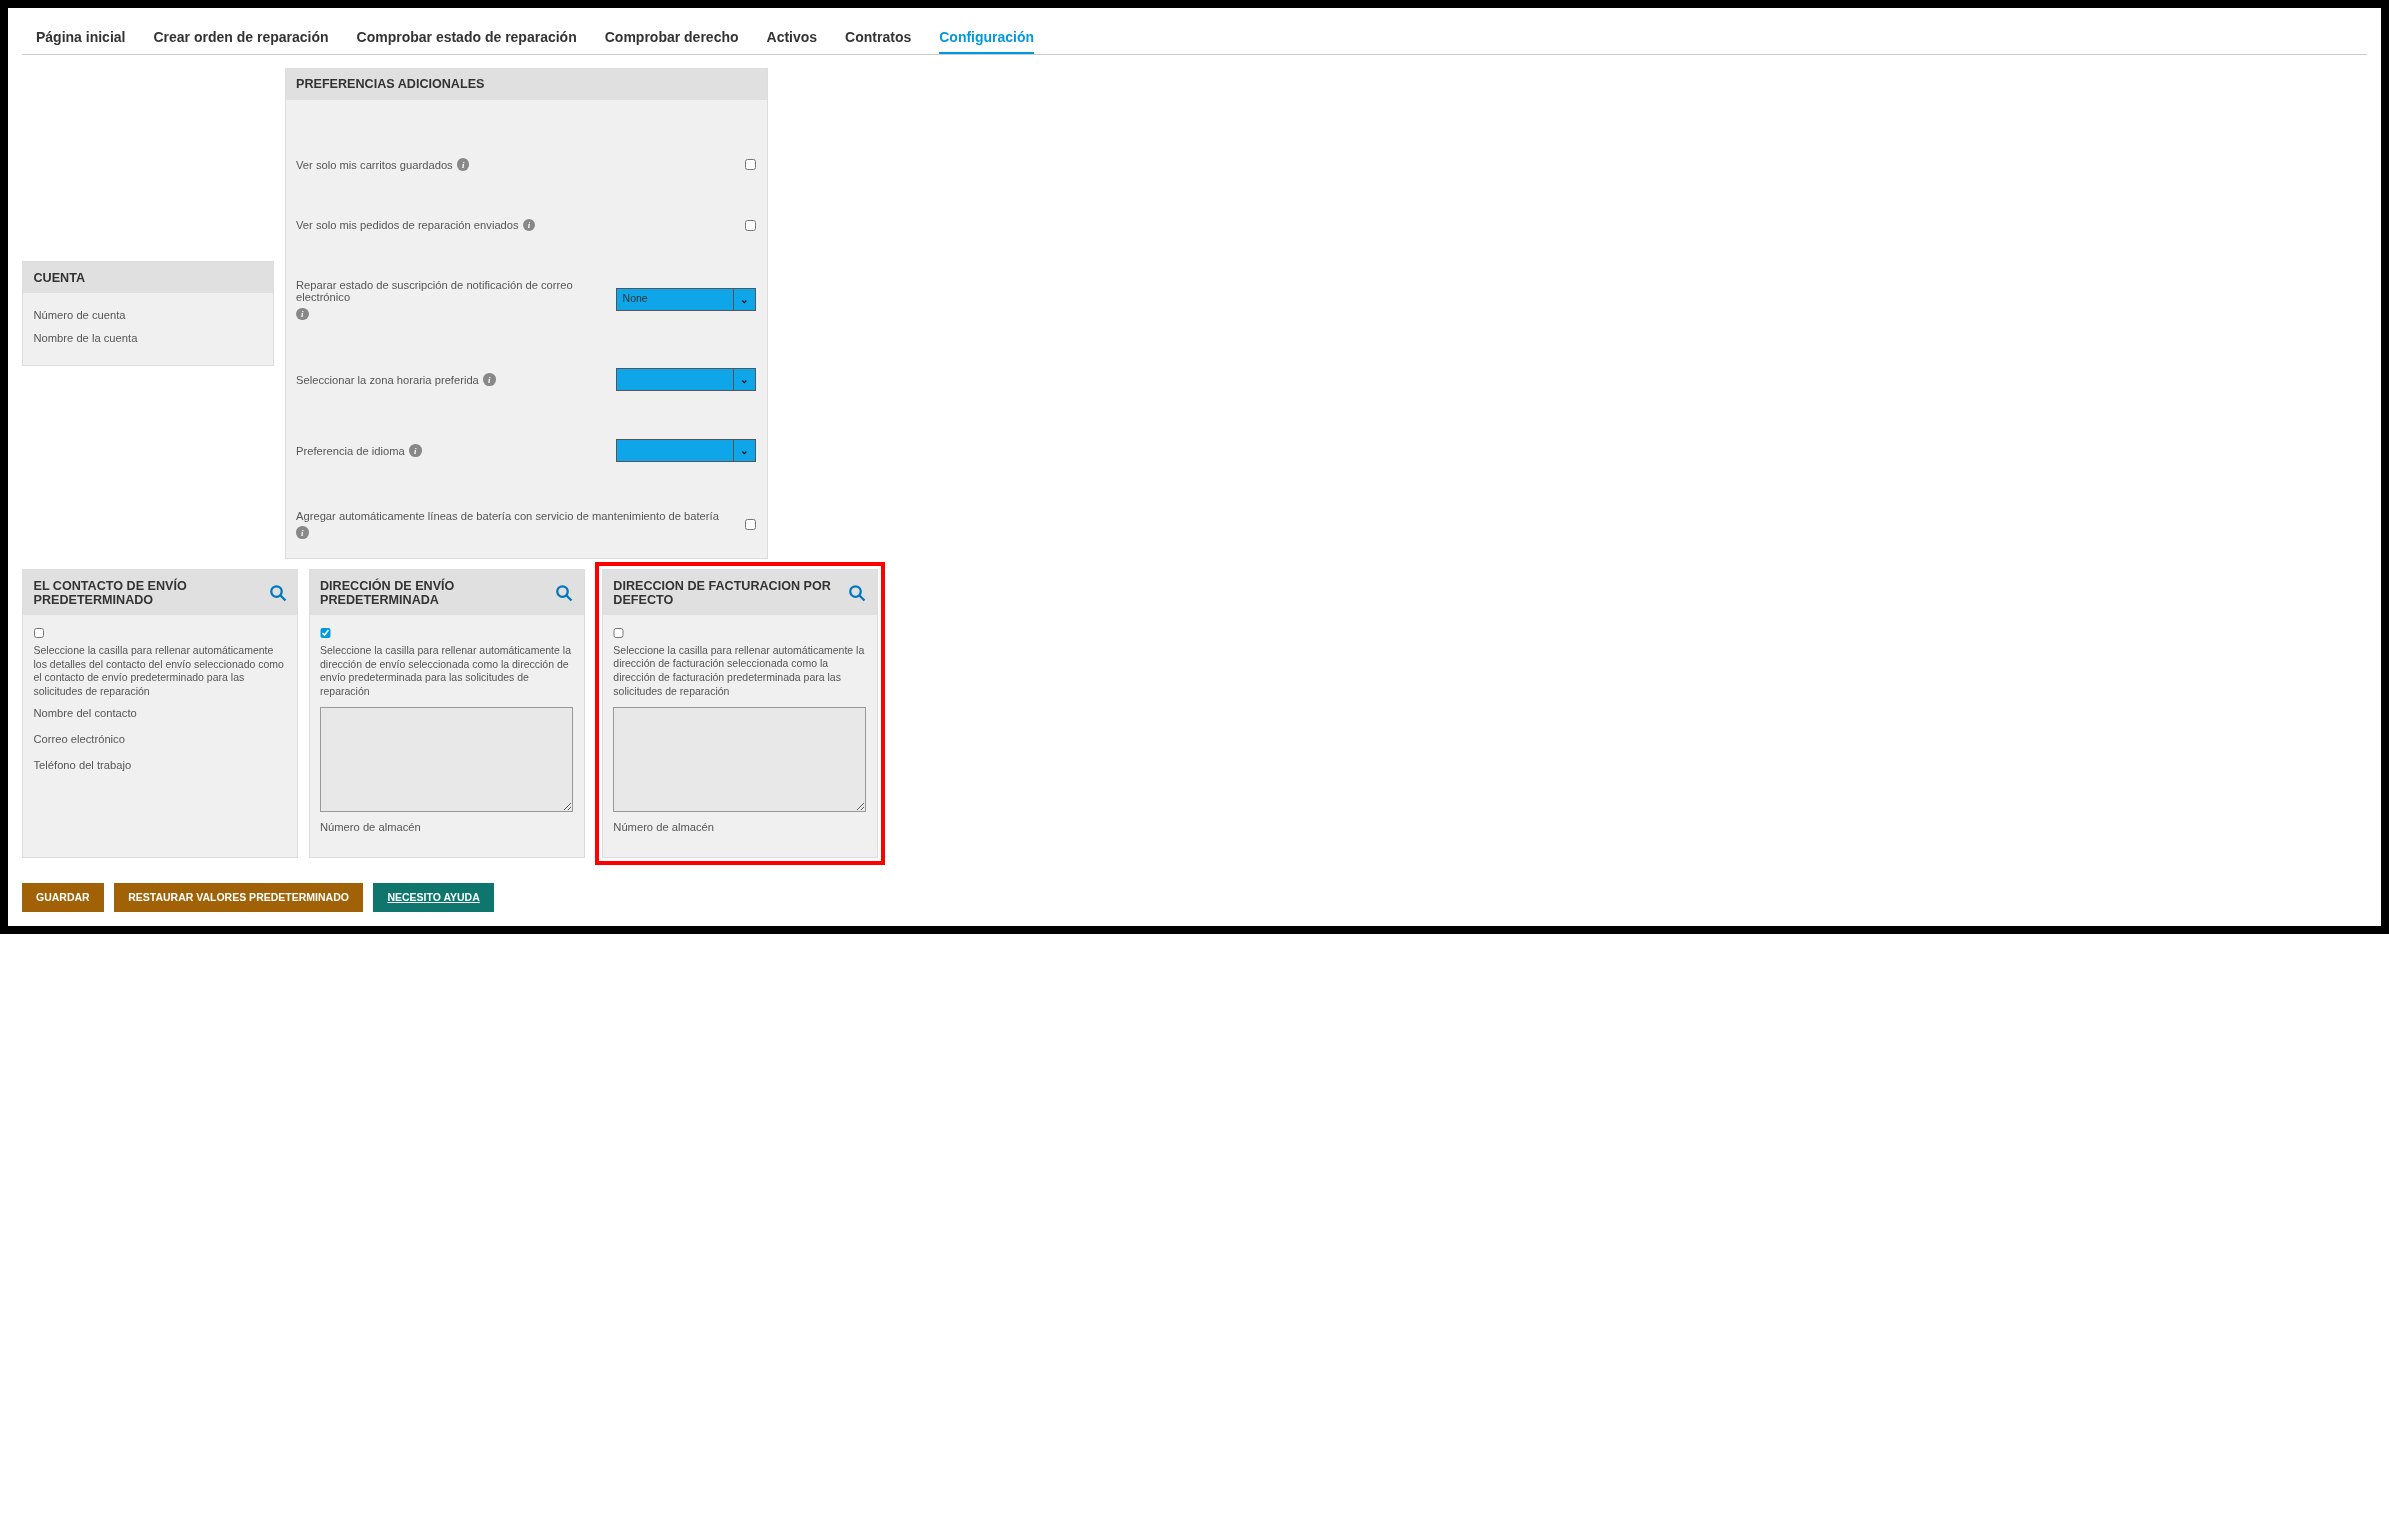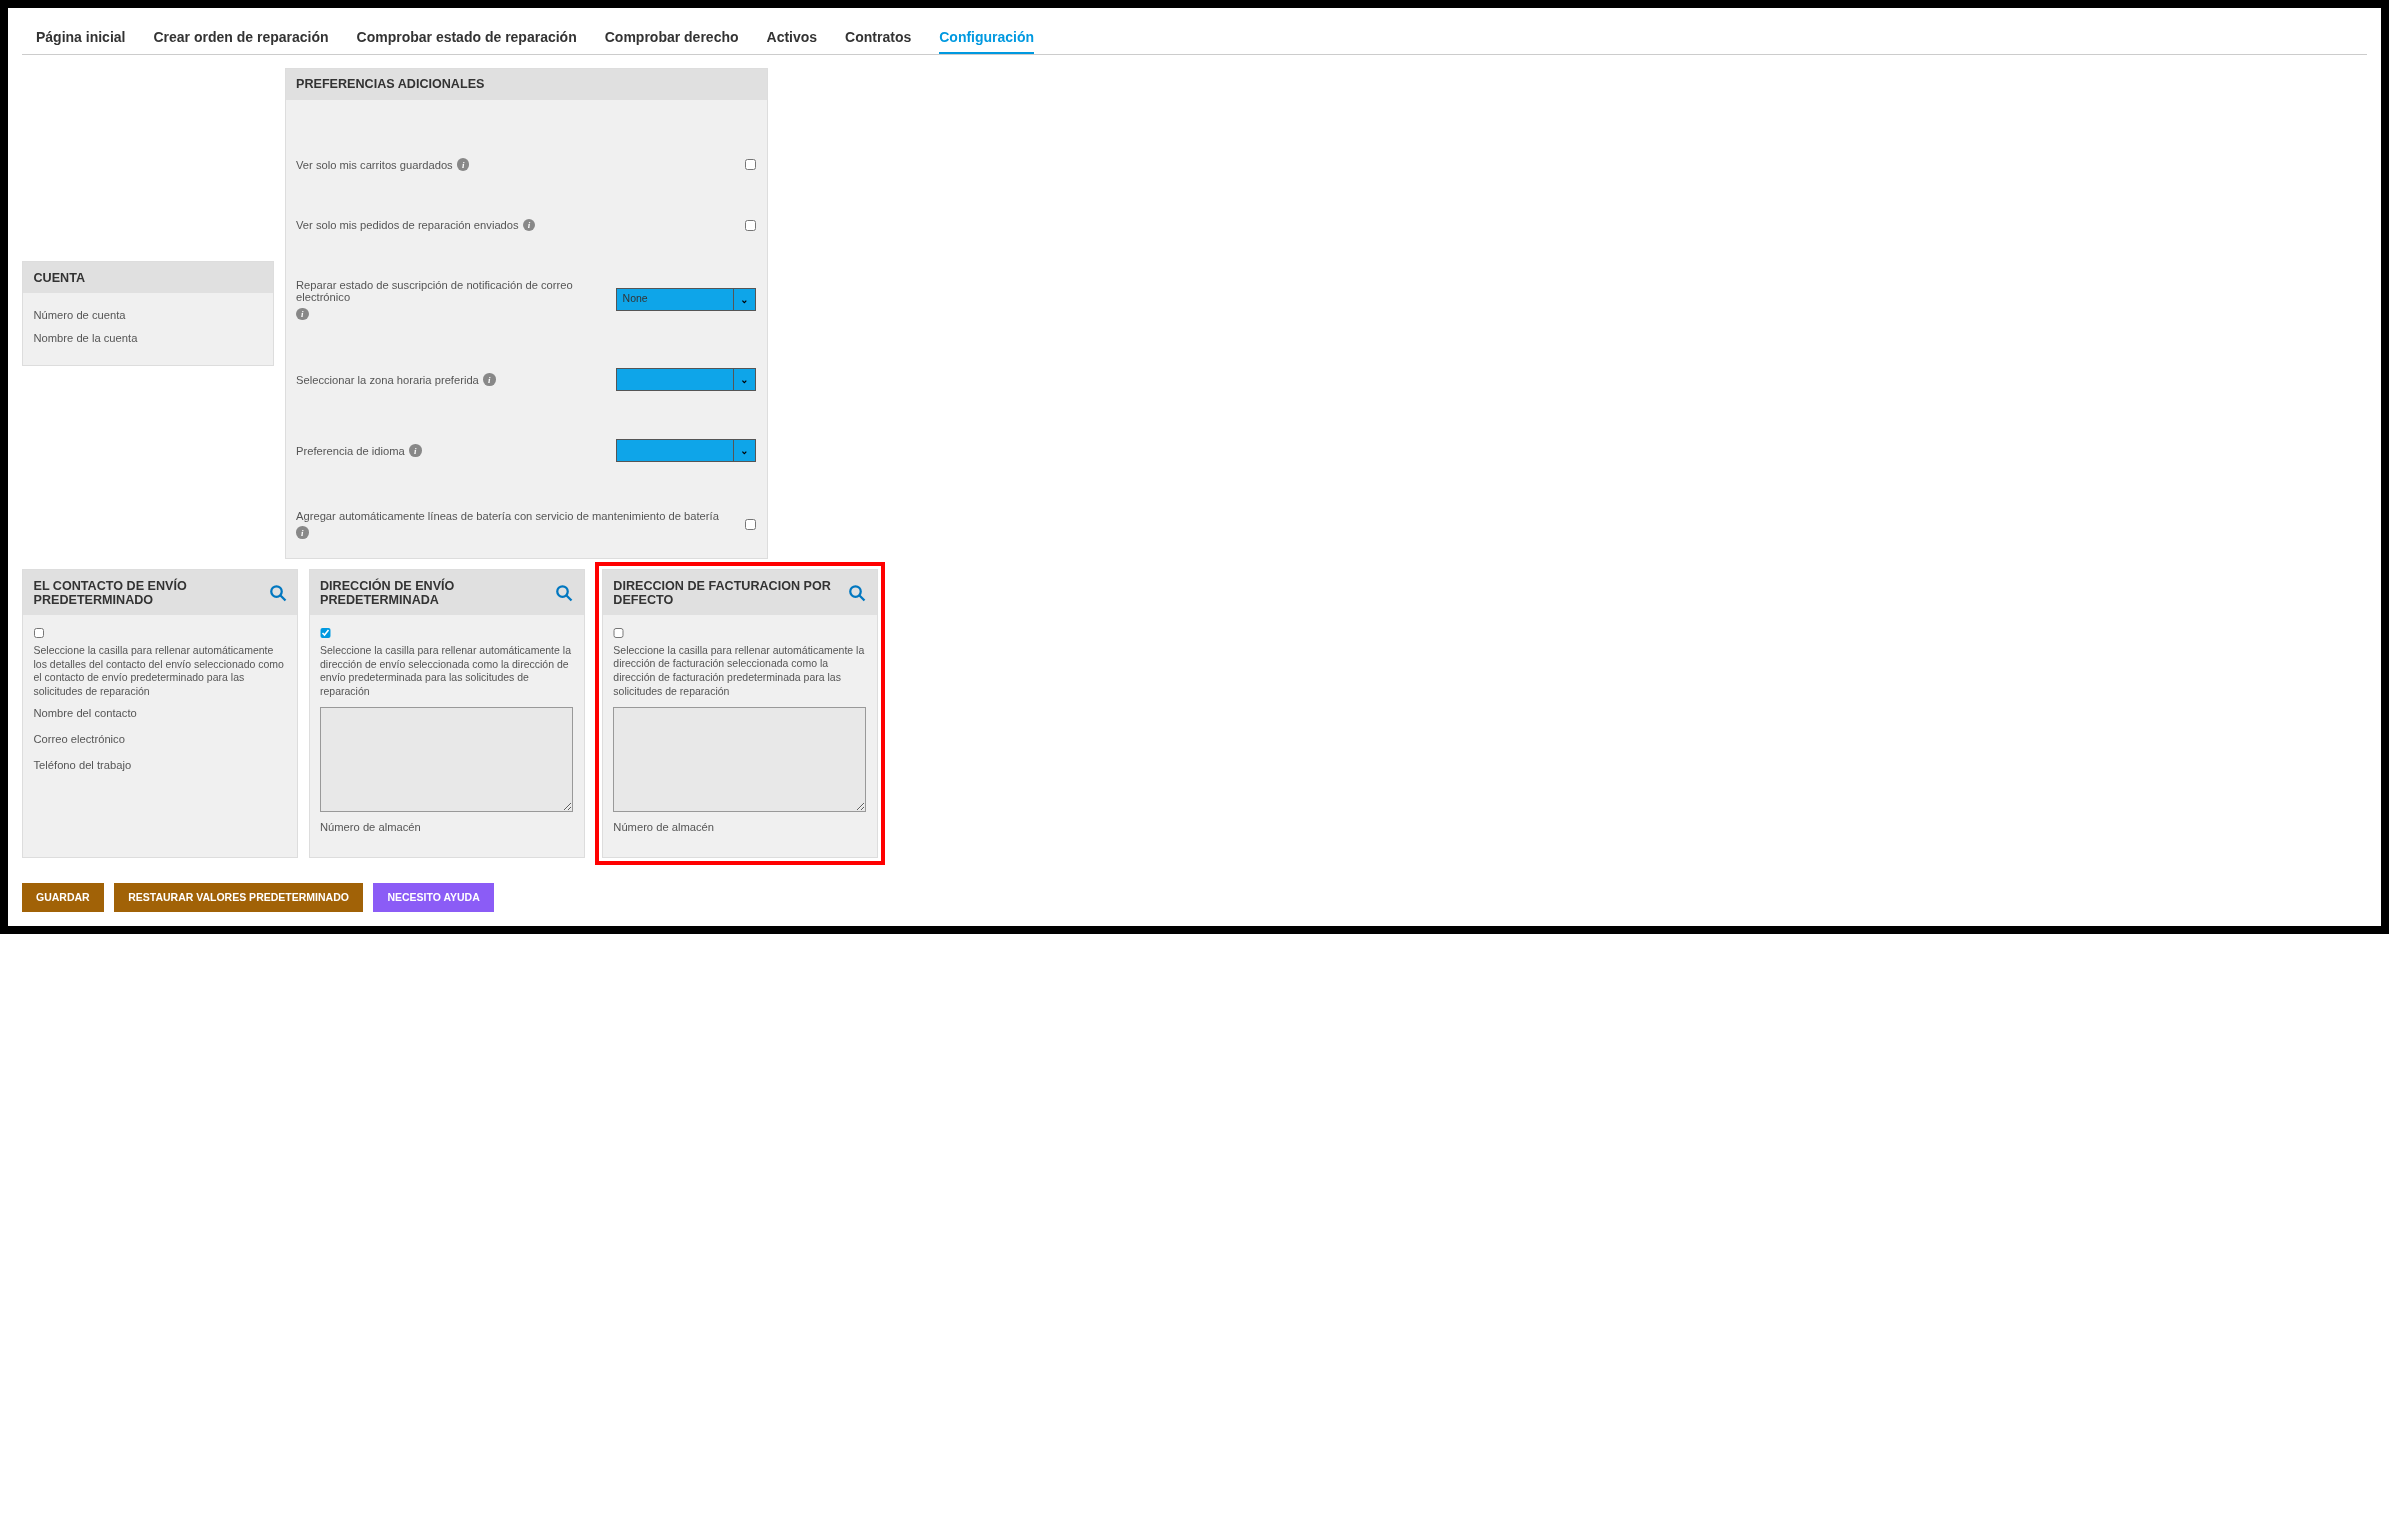--- a/index.html
+++ b/index.html
@@ -197,21 +197,22 @@
     .btn {
       background: #a16207;
       color: #fff;
       border: none;
       padding: 8.4px 14px;
       font-size: 10.5px;
       font-weight: bold;
       cursor: pointer;
     }
     .btn.dark {
-      background: #8b5cf6;
+      background: #0f766e;
+      text-decoration: underline;
     }
   </style>
 </head>
 <body>
 
 <div class="tabs">
   <div class="tab">Página inicial</div>
   <div class="tab">Crear orden de reparación</div>
   <div class="tab">Comprobar estado de reparación</div>
   <div class="tab">Comprobar derecho</div>

